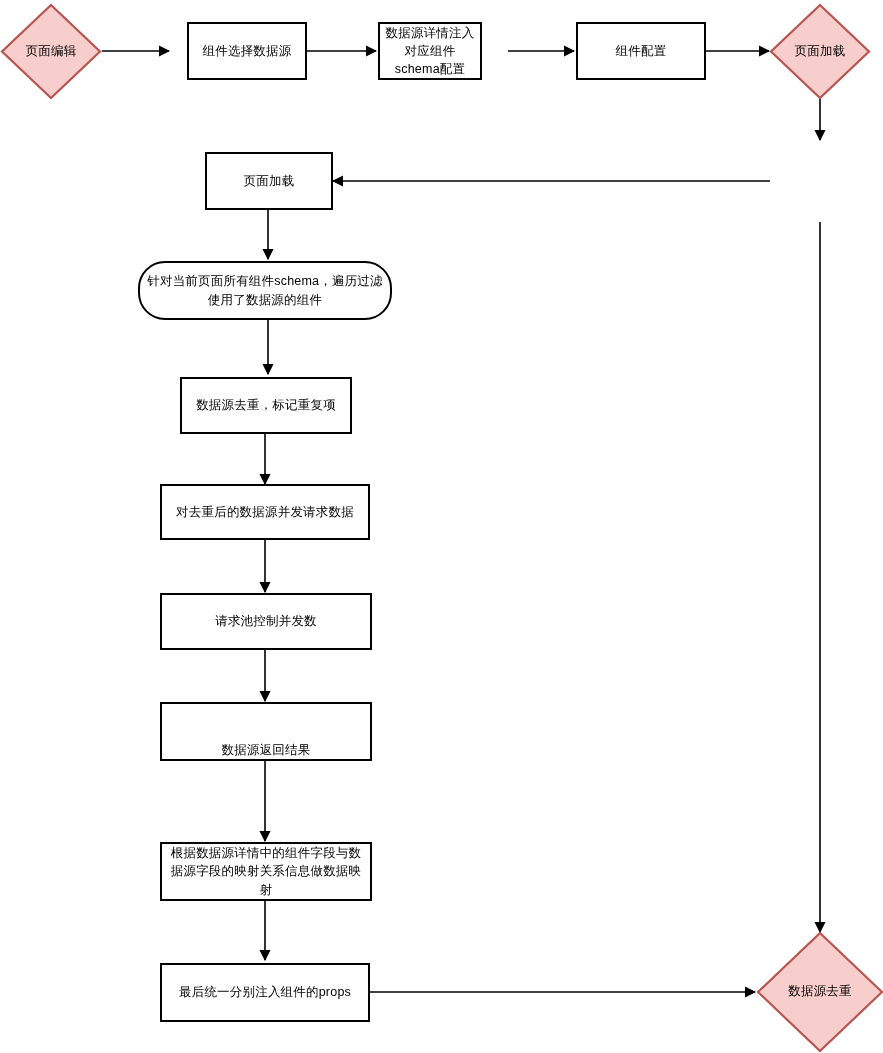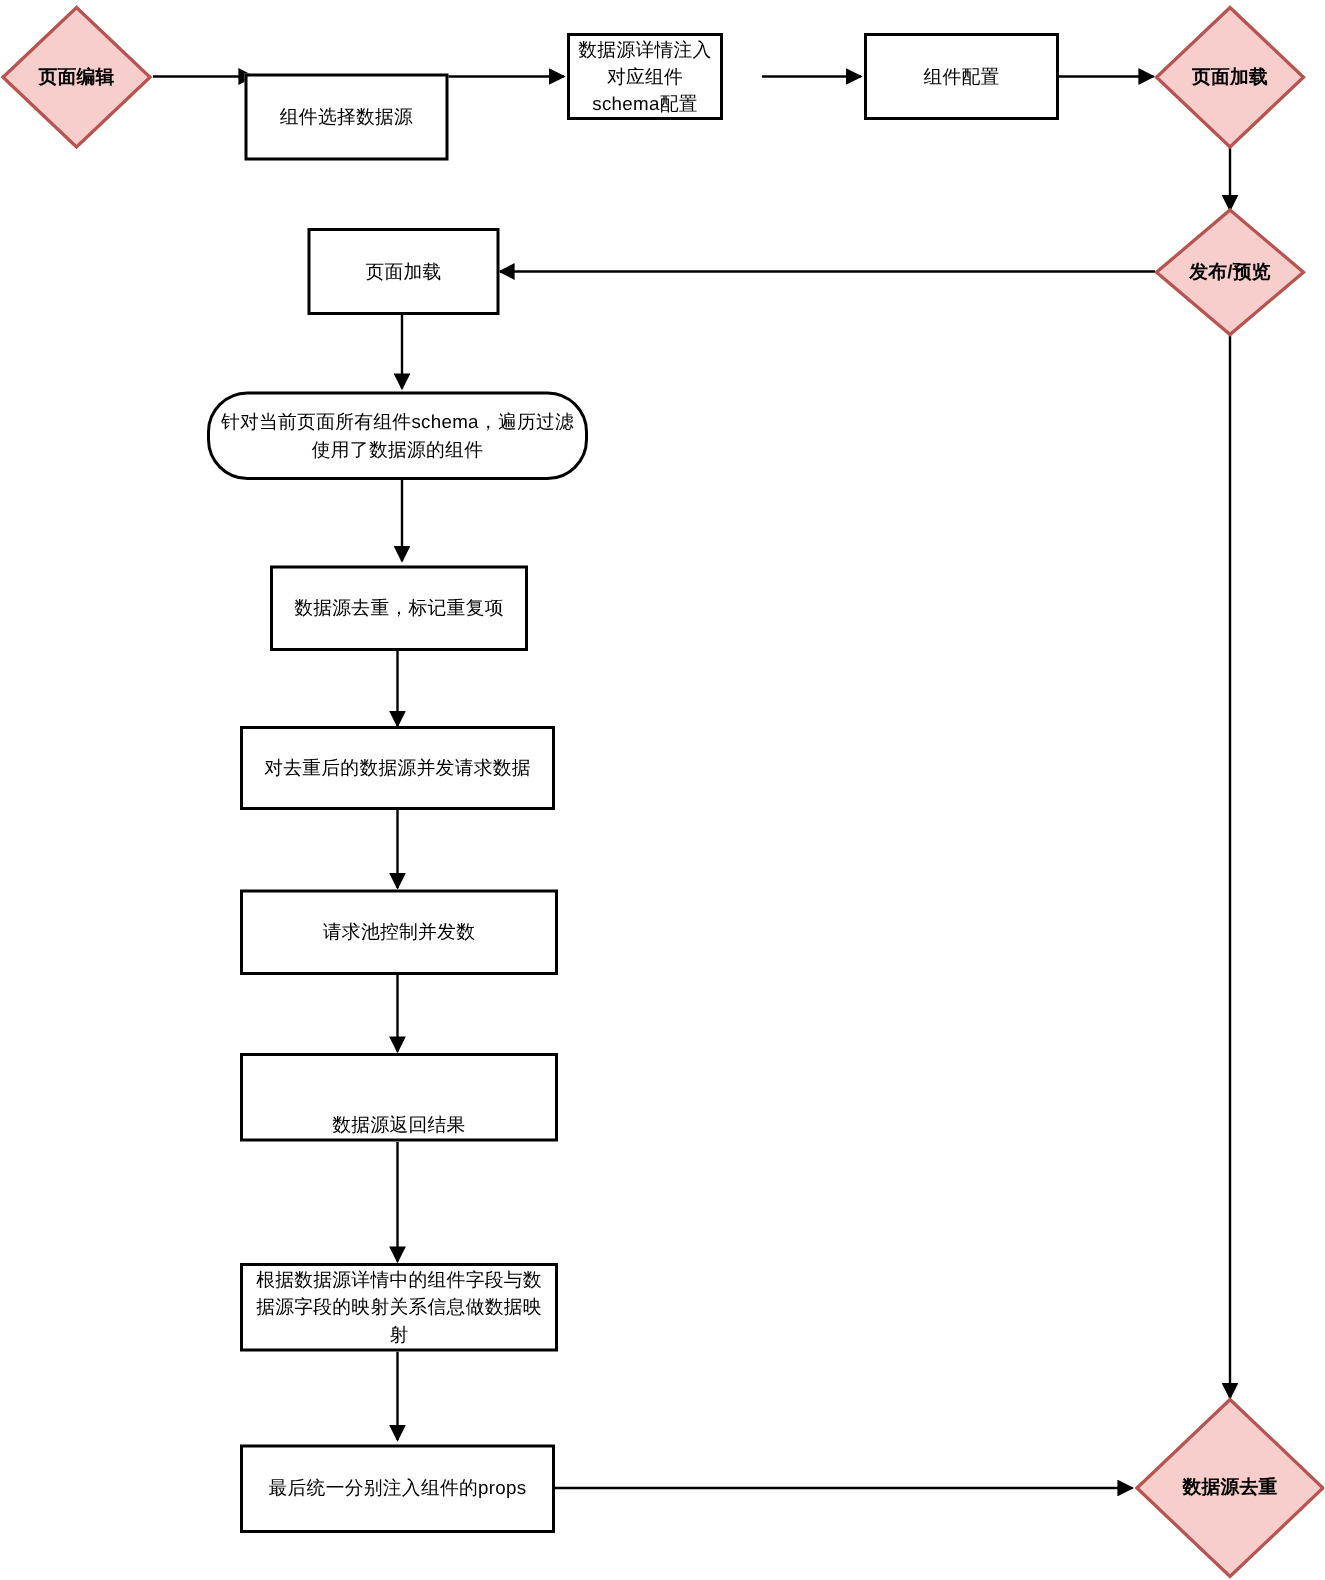--- a/index.html
+++ b/index.html
@@ -39,21 +39,20 @@
   }
   .proc .label {
     font-size: 12.5px;
     line-height: 1.45;
     color: #000000;
     padding: 0 5px;
     letter-spacing: 0.2px;
   }
   .diamond-wrap {
     position: absolute;
-    font-weight: bold;
   }
   .diamond-wrap svg {
     position: absolute;
     left: 0;
     top: 0;
     overflow: visible;
   }
   .diamond-wrap .label {
     position: absolute;
     left: 0;
@@ -115,45 +114,39 @@
     </g>
   </svg>
 
   <div class="diamond-wrap" style="left:1px; top:4px; width:100px; height:95px;">
     <svg width="100" height="95" viewBox="0 0 100 95" xmlns="http://www.w3.org/2000/svg">
       <polygon points="50,1 99,47.5 50,94 1,47.5" fill="#f8cecc" stroke="#b85450" stroke-width="2.2"></polygon>
     </svg>
     <div class="label">页面编辑</div>
   </div>
 
-  <div class="node proc" style="left:163px; top:22px; width:136px; height:58px;margin-top:27px;">
+  <div class="node proc" style="left:187px; top:22px; width:120px; height:58px;">
     <div class="label">组件选择数据源</div>
   </div>
 
   <div class="node proc" style="left:378px; top:22px; width:104px; height:58px;">
     <div class="label">数据源详情注入对应组件schema配置</div>
   </div>
 
   <div class="node proc" style="left:576px; top:22px; width:130px; height:58px;">
     <div class="label">组件配置</div>
   </div>
 
   <div class="diamond-wrap" style="left:770px; top:4px; width:100px; height:95px;">
     <svg width="100" height="95" viewBox="0 0 100 95" xmlns="http://www.w3.org/2000/svg">
       <polygon points="50,1 99,47.5 50,94 1,47.5" fill="#f8cecc" stroke="#b85450" stroke-width="2.2"></polygon>
     </svg>
     <div class="label">页面加载</div>
   </div>
 
-  <div class="diamond-wrap" style="left:770px; top:139px; width:100px; height:85px;">
-    <svg width="100" height="85" viewBox="0 0 100 85" xmlns="http://www.w3.org/2000/svg">
-      <polygon points="50,1 99,42.5 50,84 1,42.5" fill="#f8cecc" stroke="#b85450" stroke-width="2.2"></polygon>
-    </svg>
-    <div class="label">发布/预览</div>
-  </div>
 
   <div class="node proc" style="left:205px; top:152px; width:128px; height:58px;font-family:Liberation Serif, serif;">
     <div class="label">页面加载</div>
   </div>
 
   <div class="node proc" style="left:138px; top:261px; width:254px; height:59px;border-radius:27px;">
     <div class="label">针对当前页面所有组件schema，遍历过滤使用了数据源的组件</div>
   </div>
 
   <div class="node proc" style="left:180px; top:377px; width:172px; height:57px;">

